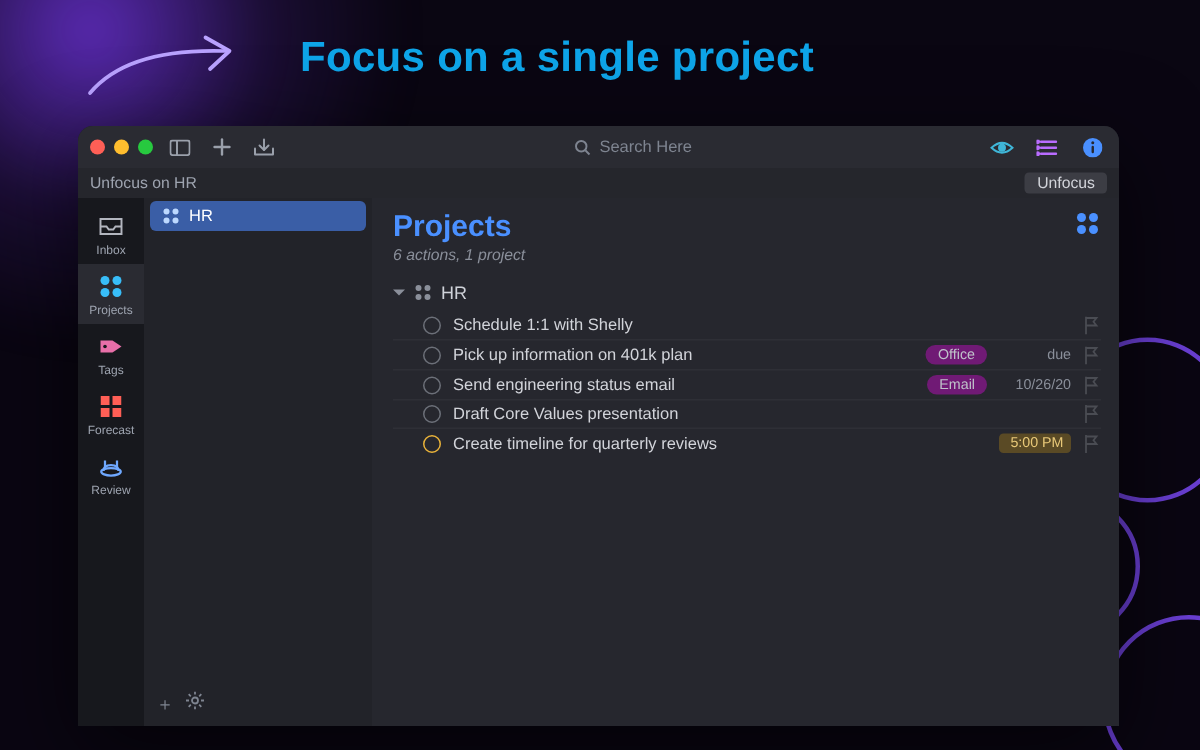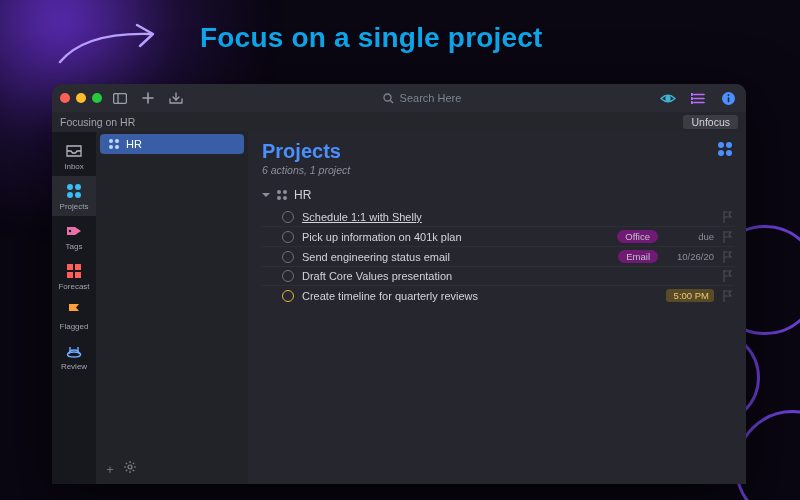--- a/index.html
+++ b/index.html
@@ -50,21 +50,21 @@
   .ptitle { color:#4a90ff; font-size:20px; font-weight:700; }
   .psub { color:#8a8f9a; font-size:10.5px; font-style:italic; margin-top:1px; }
   .view-icon { margin-left:auto; color:#4a90ff; }
 
   .group { margin-top:12px; }
   .group-h { display:flex; align-items:center; gap:6px; color:#cfd2d9; font-size:12px; }
   .group-sub { margin-left:20px; font-size:10px; color:#8a8f9a; display:flex; gap:6px; align-items:center; margin-top:2px; }
   .pill { background:#5a4a25; color:#e8c878; border-radius:3px; padding:1px 5px; font-size:9px; }
 
   .task { display:flex; align-items:center; gap:8px; padding:3px 0 3px 20px; font-size:11px; color:#d2d4da; border-top:1px solid rgba(255,255,255,0.04); }
-  .task:first-of-type { border-top:none;text-decoration:underline; }
+  .task:first-of-type { border-top:none; }
   .chk { width:12px; height:12px; border:1.5px solid #6c7079; border-radius:50%; flex-shrink:0; }
   .chk.soon { border-color:#e8b23a; }
   .task-label { flex:1; white-space:nowrap; overflow:hidden; text-overflow:ellipsis; }
   .tag { background:#701a75; color:#bfc2ca; border-radius:8px; padding:1px 8px; font-size:9.5px; }
   .meta { font-size:9.5px; color:#8a8f9a; min-width:48px; text-align:right; }
   .meta.due { background:#5a4a25; color:#e8c878; border-radius:3px; padding:1px 5px; }
   .flag-col { width:12px; display:flex; justify-content:center; color:#4a4c53; }
 
   
   .svg { display:block; }
@@ -140,21 +140,21 @@
         <svg class="svg" width="13" height="13" viewBox="0 0 13 13" fill="currentColor">
             <circle cx="6.5" cy="6.5" r="6.5"></circle>
             <rect x="5.7" y="5.2" width="1.6" height="5" rx="0.8" fill="#26272e"></rect>
             <circle cx="6.5" cy="3.2" r="1" fill="#26272e"></circle>
           </svg>
       </div>
     </div>
   </div>
 
   <div class="focusbar">
-    <span>Focusing on HR</span>
+    <span>Unfocus on HR</span>
     <div class="unfocus">Unfocus</div>
   </div>
 
   <div class="body">
 
     <div class="rail">
       <div class="rail-item">
         <span class="ico">
             <svg width="16" height="12" viewBox="0 0 16 12" fill="none" stroke="#b3b6bf" stroke-width="1.3">
               <path d="M1 1 H15 V11 H1 Z"></path>
@@ -186,28 +186,20 @@
       <div class="rail-item">
         <span class="ico">
             <svg width="14" height="14" viewBox="0 0 14 14">
               <rect x="0" y="0" width="6" height="6" fill="#ff5f56"></rect>
               <rect x="8" y="0" width="6" height="6" fill="#ff5f56"></rect>
               <rect x="0" y="8" width="6" height="6" fill="#ff5f56"></rect>
               <rect x="8" y="8" width="6" height="6" fill="#ff5f56"></rect>
             </svg>
           </span>
         <span>Forecast</span>
-      </div>
-      <div class="rail-item">
-        <span class="ico">
-            <svg width="14" height="16" viewBox="0 0 14 16" fill="#ff9f3a">
-              <path d="M2 0 V16 M2 1 H12 L9 4.5 L12 8 H2"></path>
-            </svg>
-          </span>
-        <span>Flagged</span>
       </div>
       <div class="rail-item">
         <span class="ico">
             <svg width="16" height="14" viewBox="0 0 16 14" fill="none" stroke="#6fa8ff" stroke-width="1.5">
               <path d="M3 10 Q3 6 8 6 Q13 6 13 10"></path>
               <path d="M4 3 L4 8 M12 3 L12 8"></path>
               <ellipse cx="8" cy="10.5" rx="6.5" ry="2.5"></ellipse>
             </svg>
           </span>
         <span>Review</span>

